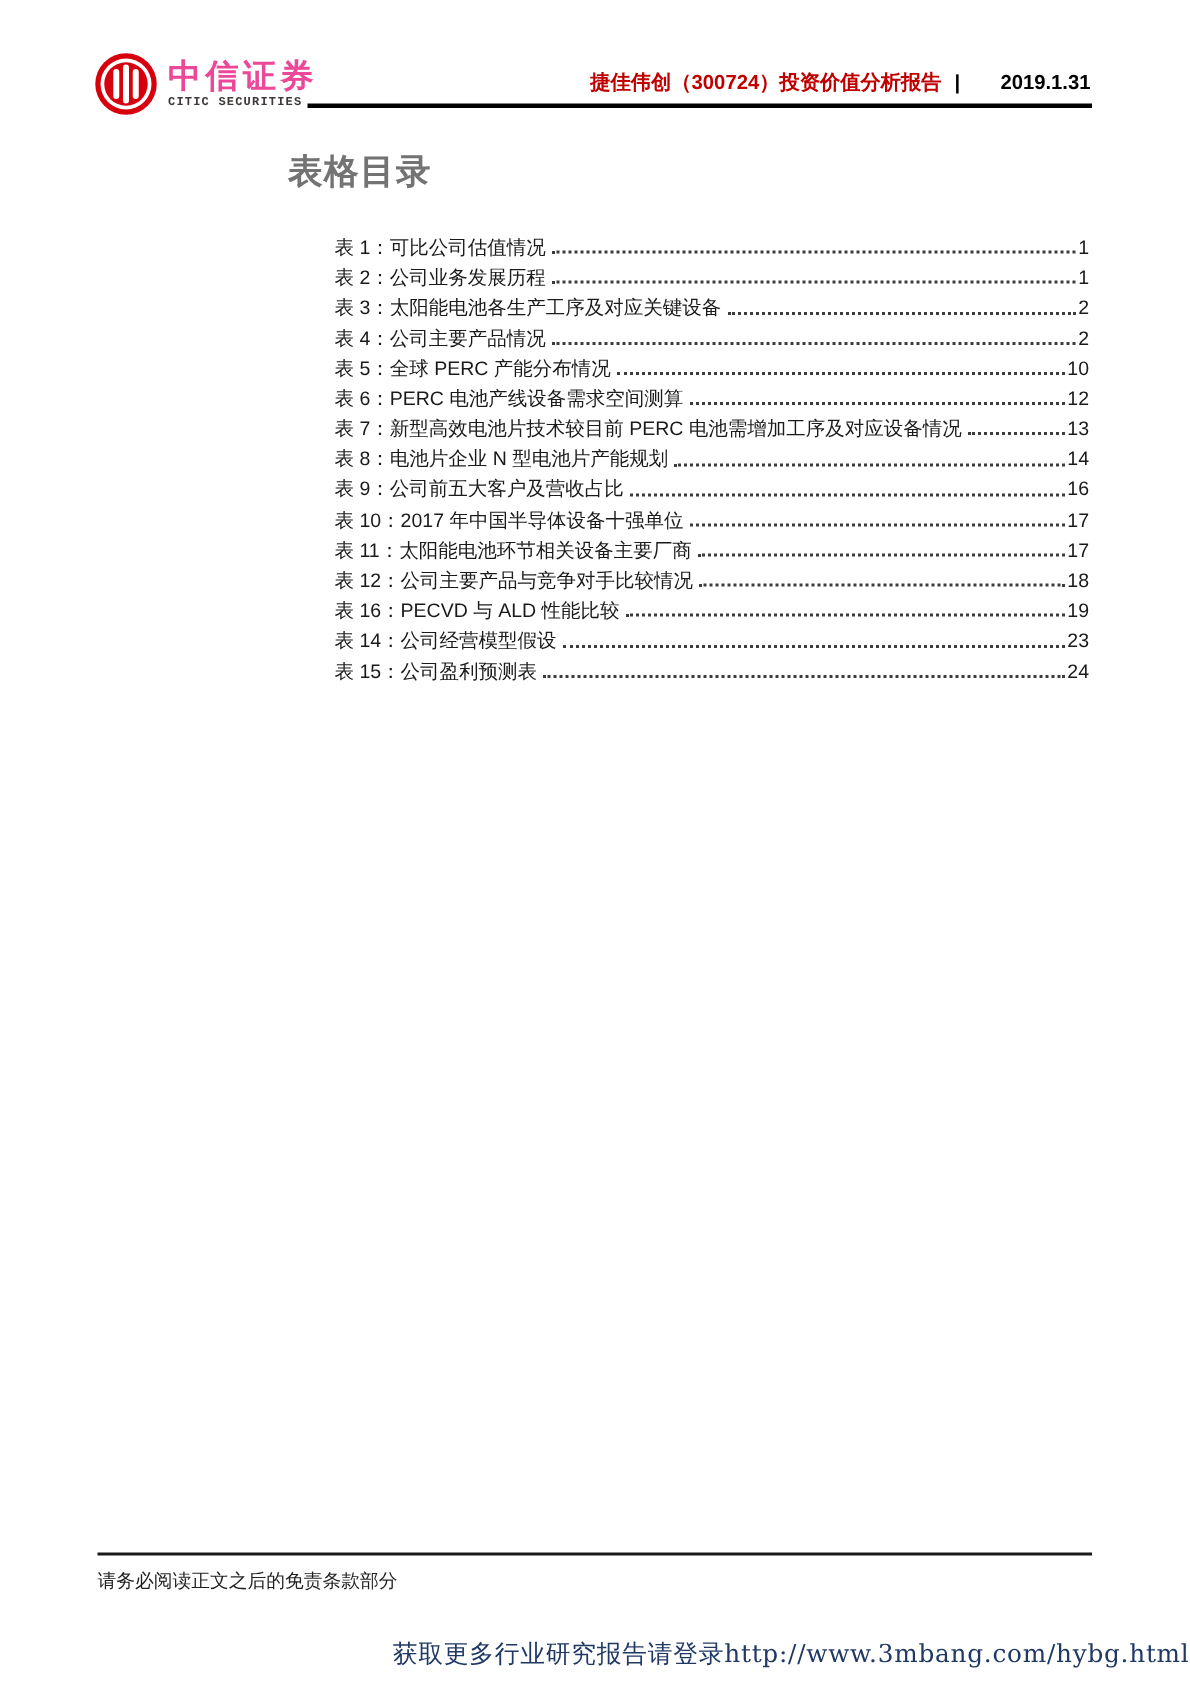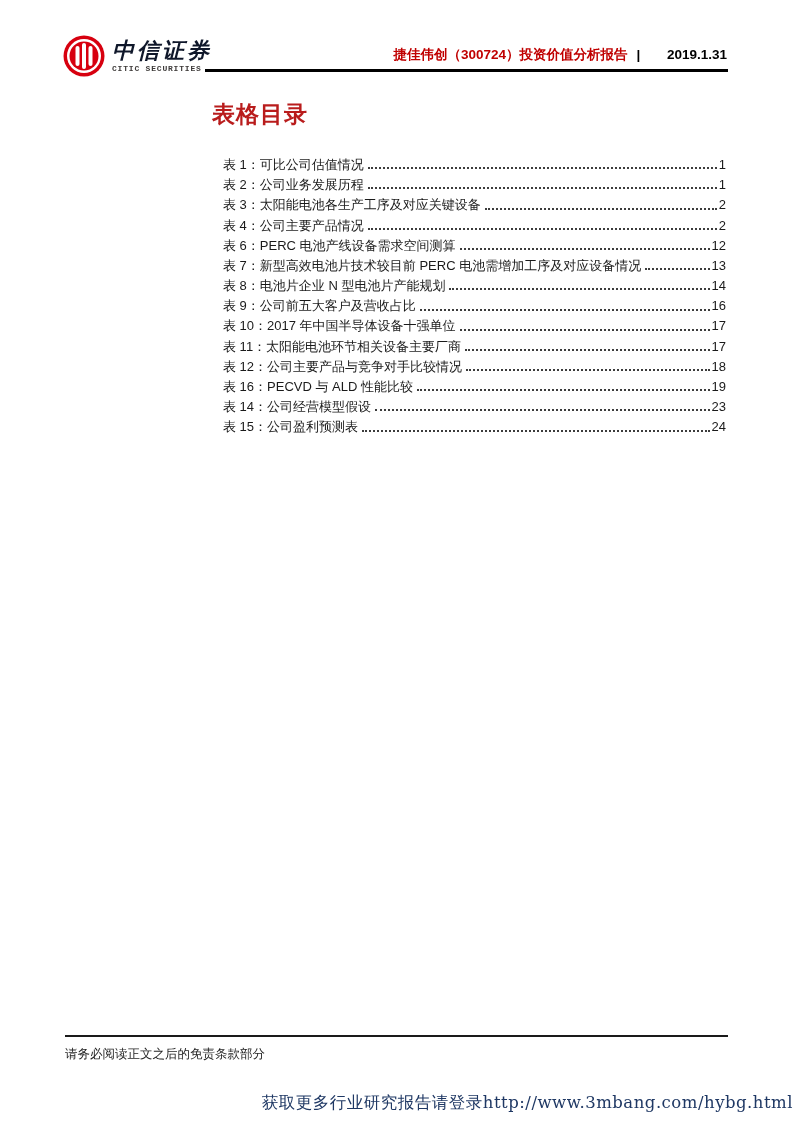--- a/index.html
+++ b/index.html
@@ -22,24 +22,23 @@
     top: 35px;
     display: flex;
     align-items: center;
     gap: 7px;
   }
   .brand-logo-svg { display: block; }
   .brand-text { display: flex; flex-direction: column; line-height: 1; }
   .brand-cn {
     font-size: 22px;
     font-weight: bold;
-    color: #0f172a;
+    color: #ec4899;
     letter-spacing: 3px;
     font-family: "Liberation Serif", "DejaVu Serif", serif;
-    font-style: italic;
   }
   .brand-en {
     margin-top: 3px;
     font-size: 8px;
     font-weight: bold;
     color: #3d3a39;
     letter-spacing: 0.8px;
     font-family: Liberation Mono, monospace;
   }
 
@@ -60,25 +59,25 @@
     left: 205px;
     top: 69px;
     width: 523px;
     height: 3px;
     background: #000000;
   }
 
   
   .section-title {
     position: absolute;
-    left: 212px;
+    left: 192px;
     top: 99px;
     font-size: 23px;
     font-weight: bold;
-    color: #b91c1c;
+    color: #737373;
     letter-spacing: 1px;
   }
 
   
   .toc-list {
     position: absolute;
     left: 205px;
     top: 153px;
     width: 521px;
   }
@@ -184,20 +183,25 @@
         <span class="toc-leader"></span>
         <span class="toc-page">2</span>
       </div>
 
       <div class="toc-row">
         <span class="toc-label">表 4：公司主要产品情况</span>
         <span class="toc-leader"></span>
         <span class="toc-page">2</span>
       </div>
 
+      <div class="toc-row">
+        <span class="toc-label">表 5：全球 PERC 产能分布情况</span>
+        <span class="toc-leader"></span>
+        <span class="toc-page">10</span>
+      </div>
 
       <div class="toc-row">
         <span class="toc-label">表 6：PERC 电池产线设备需求空间测算</span>
         <span class="toc-leader"></span>
         <span class="toc-page">12</span>
       </div>
 
       <div class="toc-row">
         <span class="toc-label">表 7：新型高效电池片技术较目前 PERC 电池需增加工序及对应设备情况</span>
         <span class="toc-leader"></span>

